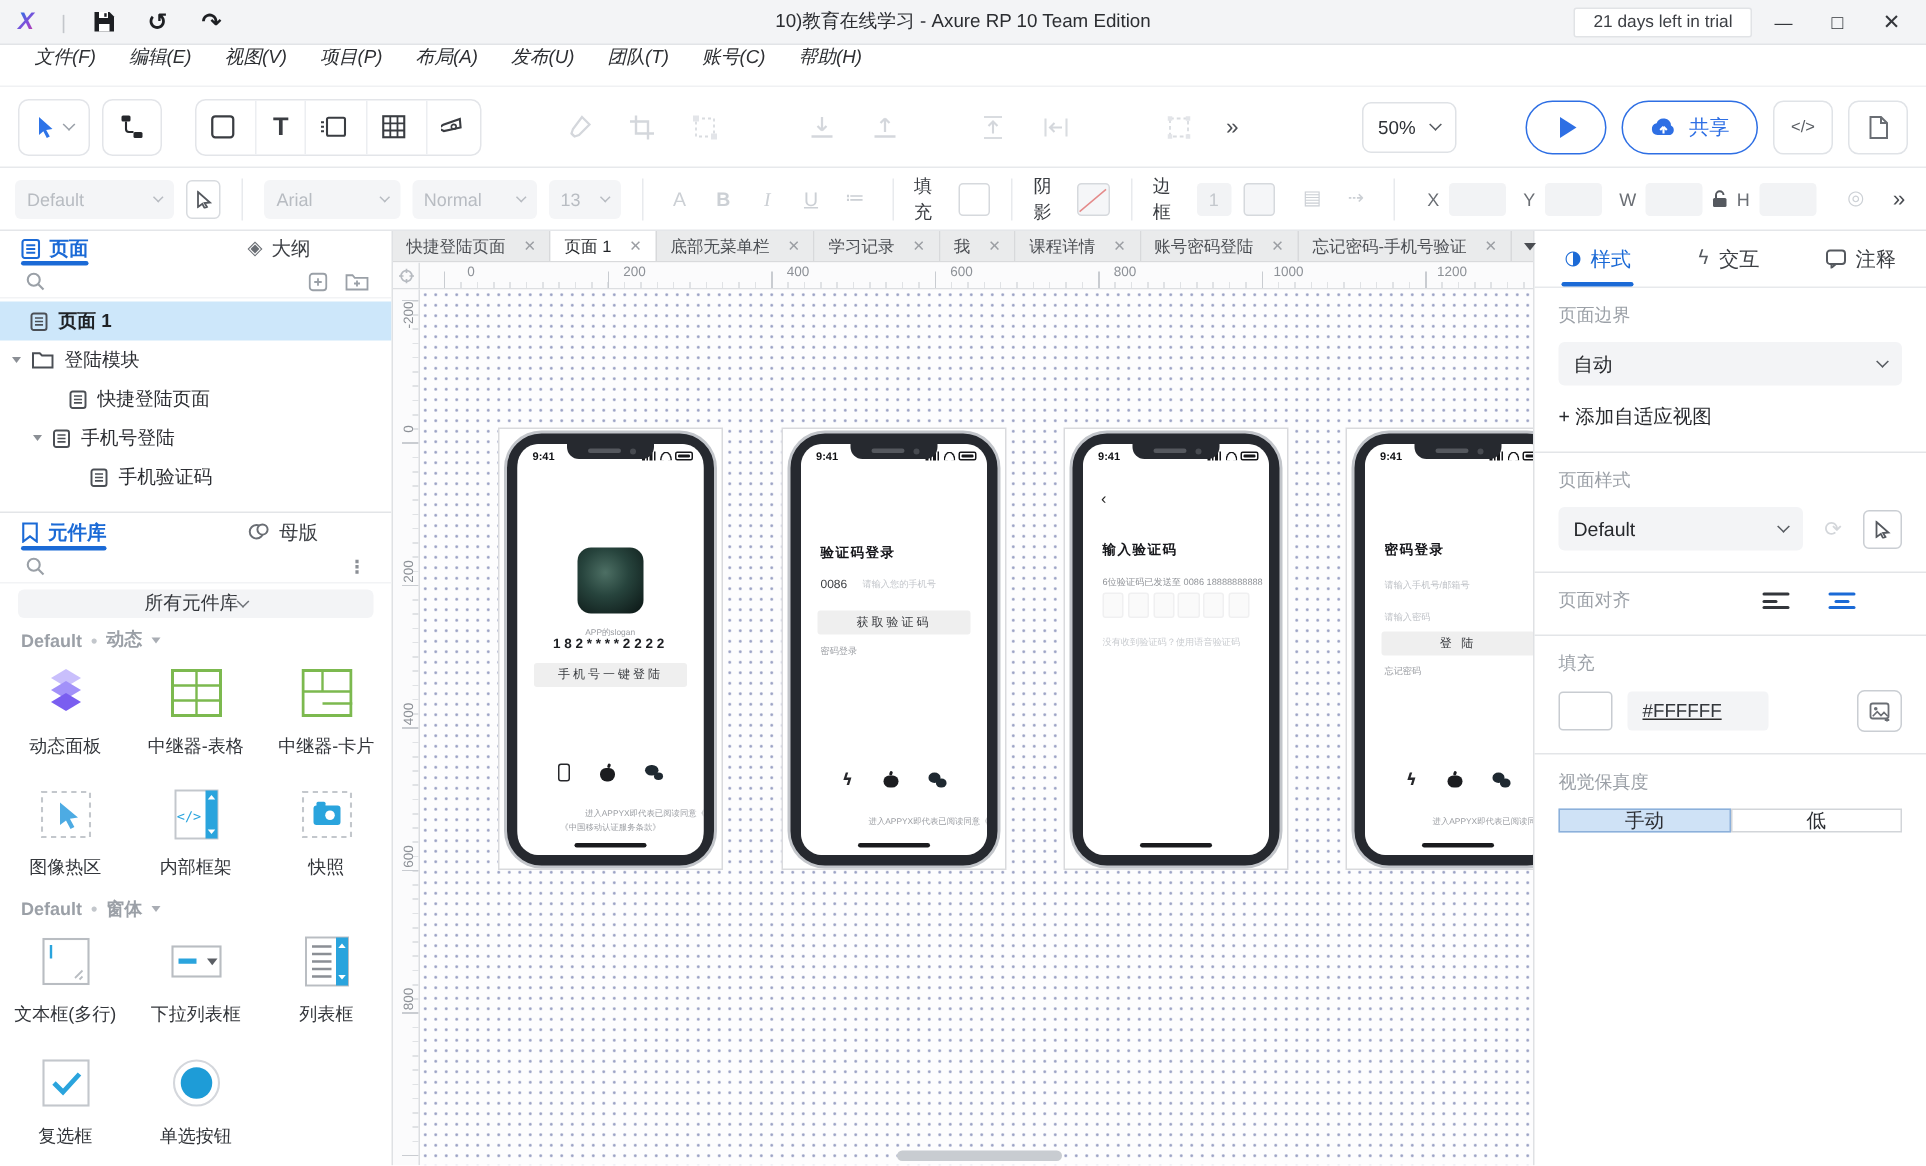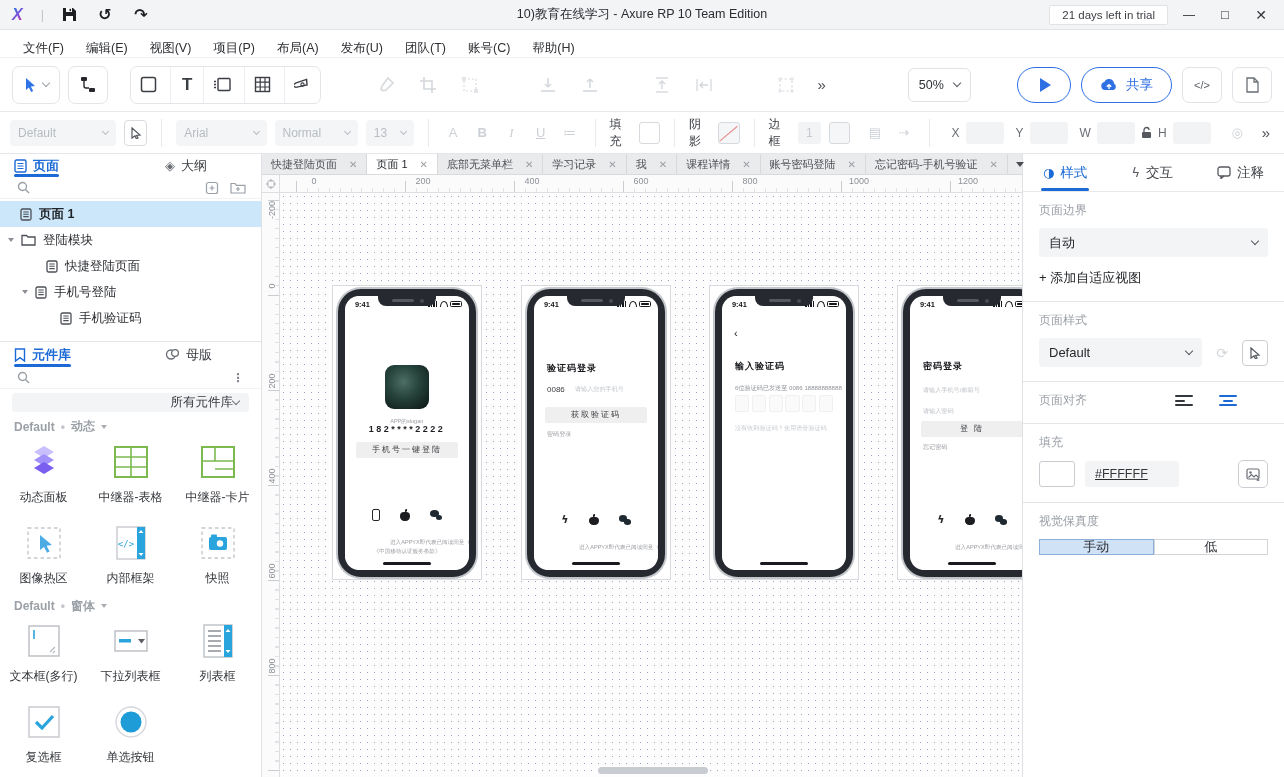--- a/index.html
+++ b/index.html
@@ -12,21 +12,21 @@
 .tb-left{display:flex;align-items:center;gap:14px;z-index:2;}
 .logo-x{font-weight:bold;font-size:16px;font-style:italic;background:linear-gradient(135deg,#2c6fe4 20%,#8a4bd8 55%,#d8368e 90%);-webkit-background-clip:text;background-clip:text;color:transparent;padding:0 4px;}
 .tb-sep{color:#c3c6cb;font-size:13px;}
 .tb-ic{width:22px;height:22px;display:flex;align-items:center;justify-content:center;color:#1d1f23;}
 .tb-title{position:absolute;left:0;right:0;text-align:center;font-size:12.5px;color:#2b2d31;}
 .tb-right{margin-left:auto;display:flex;align-items:center;gap:6px;z-index:2;}
 .trial{background:#fff;border:1px solid #e1e3e6;border-radius:2px;padding:3px 12px;font-size:11.5px;color:#3c3f44;}
 .winbtn{width:30px;height:22px;display:flex;align-items:center;justify-content:center;color:#33363b;font-size:12px;}
 
 
-.menubar{height:28px;background:#fff;display:flex;align-items:flex-end;padding-left:12px;border-bottom:1px solid #f0f1f3;}
+.menubar{height:28px;background:#fff;display:flex;align-items:flex-start;padding-left:12px;border-bottom:1px solid #f0f1f3;font-style:italic;}
 .menu-item{padding:0 11px;font-size:12.5px;color:#2d2f33;cursor:default;}
 
 
 .toolbar{height:54px;background:#fff;border-bottom:1px solid #e7e9ec;display:flex;align-items:center;padding:0 12px;gap:8px;}
 .tbtn{height:38px;min-width:40px;border:1px solid #e3e5e9;border-radius:7px;display:flex;align-items:center;justify-content:center;gap:4px;background:#fff;}
 .tbtn .chev{width:6px;height:6px;border-right:1.4px solid #9aa0a8;border-bottom:1.4px solid #9aa0a8;transform:rotate(45deg);margin-top:-3px;}
 .tool-group{height:38px;border:1px solid #e3e5e9;border-radius:7px;display:flex;align-items:stretch;overflow:hidden;margin-left:14px;}
 .tool-cell{display:flex;align-items:center;justify-content:center;gap:4px;padding:0 9px;border-right:1px solid #eceef1;}
 .tool-cell:last-child{border-right:none;}
 .dis-slot{width:34px;height:34px;display:flex;align-items:center;justify-content:center;}
@@ -116,21 +116,21 @@
 .panel-tab.on{color:#1b6ad6;font-weight:bold;}
 .panel-tab.on:after{content:"";position:absolute;left:0;right:8px;bottom:0;height:3px;background:#1b6ad6;border-radius:2px;}
 .search-row{height:30px;display:flex;align-items:center;padding:0 14px;gap:8px;border-bottom:1px solid #f2f3f5;}
 .search-row .grow{flex:1;}
 .mini-ic{width:18px;height:18px;display:flex;align-items:center;justify-content:center;color:#9aa0a7;}
 .tree{padding:2px 0;}
 .trow{height:26px;display:flex;align-items:center;font-size:12.5px;color:#2c2e33;gap:7px;}
 .trow.sel{background:#cde7fa;}
 .caret{width:0;height:0;border-top:4.5px solid #8b8f95;border-left:3.5px solid transparent;border-right:3.5px solid transparent;}
 .divider{height:1px;background:#e3e5e8;}
-.lib-select{margin:4px 12px 6px;height:26px;background:#f3f4f6;border-radius:4px;display:flex;align-items:center;justify-content:flex-end;padding:0 10px;font-size:12.5px;color:#33363b;}
+.lib-select{margin:4px 12px 6px;height:26px;background:#f3f4f6;border-radius:4px;display:flex;align-items:center;justify-content:center;padding:0 10px;font-size:12.5px;color:#33363b;}
 .lib-select .chev{width:6px;height:6px;border-right:1.4px solid #6e7artificial;border-right:1.4px solid #6e7278;border-bottom:1.4px solid #6e7278;transform:rotate(45deg);margin-top:-3px;}
 .sect-hdr{height:24px;display:flex;align-items:center;gap:6px;padding:0 14px;color:#9ba0a7;font-size:12px;font-weight:bold;}
 .sect-hdr .tri{width:0;height:0;border-top:4px solid #a9adb4;border-left:3.5px solid transparent;border-right:3.5px solid transparent;}
 .wgrid{display:flex;flex-wrap:wrap;}
 .witem{width:87px;height:81px;display:flex;flex-direction:column;align-items:center;padding-top:8px;gap:9px;}
 .witem .wlabel{font-size:12px;color:#33363b;white-space:nowrap;}
 .wico{width:36px;height:36px;display:flex;align-items:center;justify-content:center;}
 
 
 .sidebar-right{width:262px;border-left:1px solid #dfe1e4;background:#fff;display:flex;flex-direction:column;}

